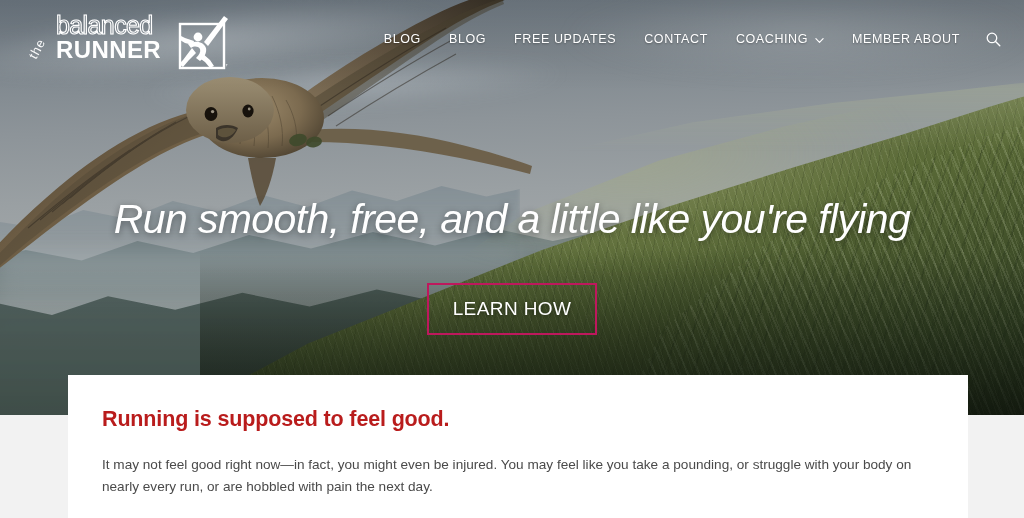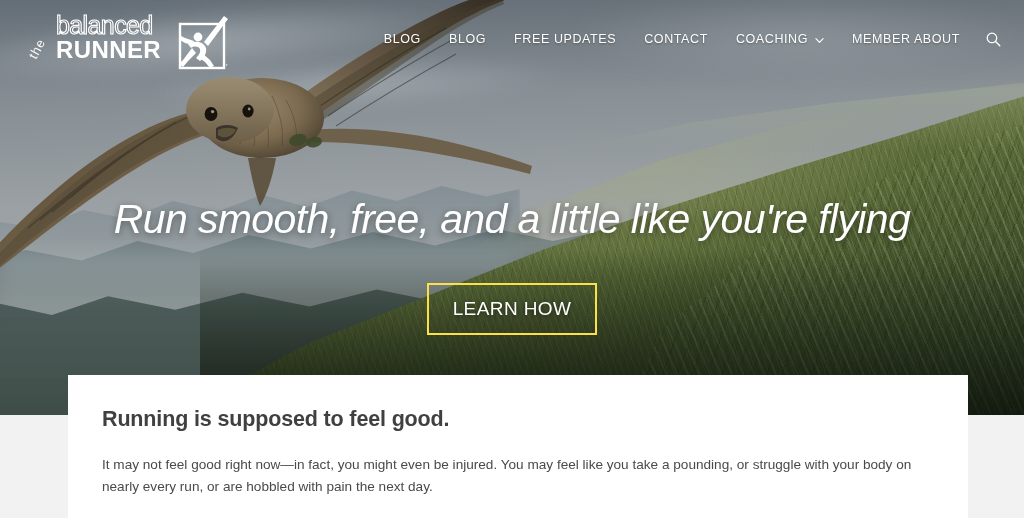--- a/index.html
+++ b/index.html
@@ -168,33 +168,33 @@
     margin-top:196px;
     font-size:41px; font-style:italic; font-weight:normal;
     color:#ffffff; letter-spacing:-.6px; white-space:nowrap;
     text-shadow:0 2px 7px rgba(0,0,0,.40);
   }
   .cta {
     pointer-events:auto;
     margin-top:40px;
     display:inline-flex; align-items:center; justify-content:center;
     width:170px; height:52px;
-    border:2px solid #fde047;
+    border:2px solid #be185d;
     color:#ffffff; font-size:19px; letter-spacing:.4px;
     background:transparent; cursor:pointer;
     text-shadow:0 1px 4px rgba(0,0,0,.45);
   }
 
   
   .card {
     position:absolute; left:68px; top:375px; width:900px; height:160px;
     background:#ffffff; z-index:18; padding:32px 34px 0 34px;
   }
   .card-title {
-    font-size:21.5px; font-weight:bold; color:#404040; letter-spacing:-.15px;
+    font-size:21.5px; font-weight:bold; color:#b91c1c; letter-spacing:-.15px;
     margin-bottom:22px;
   }
   .card-body {
     font-size:13.6px; line-height:1.62; color:#4a4a4a; max-width:842px;margin-top:13px;
   }
 </style>
 </head>
 <body>
 
 <div id="page">

